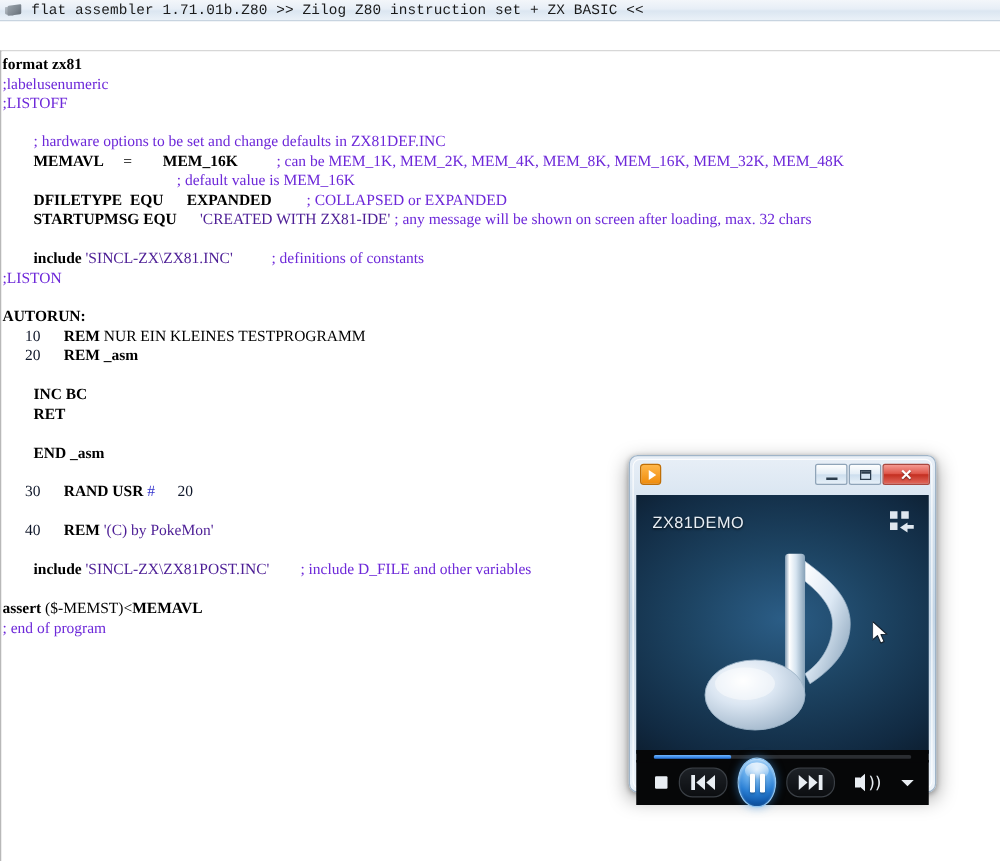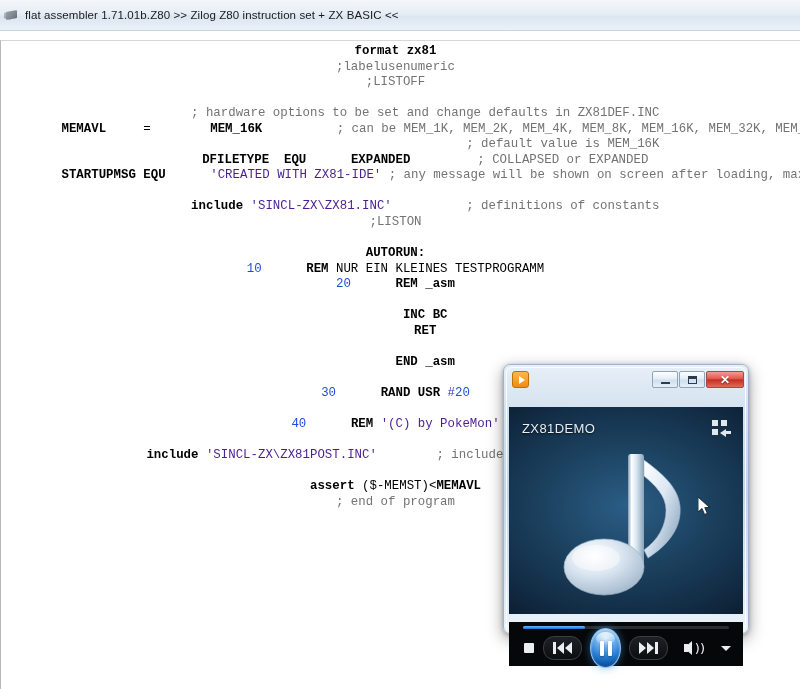--- a/index.html
+++ b/index.html
@@ -19,27 +19,28 @@
   
   .fasm-window {
     position: absolute;
     left: 0; top: 0;
     width: 800px; height: 689px;
     background: #ffffff;
   }
 
   .titlebar {
     position: relative;
-    height: 31px;
+    height: 17px;
     background: linear-gradient(to bottom, #f3f6fa 0%, #e7eef6 45%, #dbe6f1 55%, #eaf1f8 100%);
     border-bottom: 1px solid #c8d4e0;
     display: flex;
     align-items: center;
     padding-left: 4px;
     box-sizing: border-box;
+    font-family: Liberation Mono, monospace;
   }
 
   .title-icon {
     width: 16px; height: 14px;
     margin-right: 5px;
     position: relative;
     flex: 0 0 auto;
   }
   .title-icon .cube {
     position: absolute;
@@ -88,37 +89,36 @@
     left: 0; top: 40px;
     right: 0; bottom: 0;
     background: #ffffff;
     border-left: 1px solid #b8b8b8;
     border-top: 1px solid #d7d7d7;
     overflow: hidden;
     box-sizing: border-box;
   }
 
   .code {
-    font-family: Liberation Mono, monospace;
+    font-family: Liberation Serif, serif;
     font-size: 12.4px;
     line-height: 15.55px;
     white-space: pre;
     color: #000000;
     padding: 3px 11px 0 1px;
     letter-spacing: 0px;
-    text-align: center;
   }
   .code .ln { display: block; height: 15.55px; }
 
   
   .c-key      { color: #000000; font-weight: bold; }
   .c-plain    { color: #000000; }
-  .c-comment  { color: #737373; }
+  .c-comment  { color: #6d28d9; }
   .c-string   { color: #4c1d95; }
-  .c-num      { color: #1d4ed8; }
+  .c-num      { color: #0f172a; margin-left: 18px; }
   .c-hash     { color: #3333cc; }
 
   
   .wmp {
     position: absolute;
     left: 503px; top: 364px;
     width: 246px; height: 270px;
     border-radius: 7px;
     box-shadow: 0 5px 16px rgba(0,0,0,0.38), 0 1px 4px rgba(0,0,0,0.25);
   }
@@ -194,21 +194,21 @@
   }
   .capbtn .close-glyph {
     color: #ffffff; font-size: 12px; font-weight: bold;
     font-family: "Liberation Sans", sans-serif;
     line-height: 1; text-shadow: 0 1px 1px rgba(0,0,0,0.5);
   }
 
   .wmp-screen {
     position: relative;
     height: 207px;
-    margin: 16px 2px;
+    margin: 5px 2px;
     background: radial-gradient(ellipse 115% 95% at 50% 48%, #2b5d86 0%, #1d4463 28%, #112a42 58%, #060d16 88%, #020508 100%);
     overflow: hidden;
   }
 
   .wmp-nowplaying {
     position: absolute;
     left: 13px; top: 14px;
     color: #e7eef5;
     font-size: 13px;
     letter-spacing: 0.4px;

